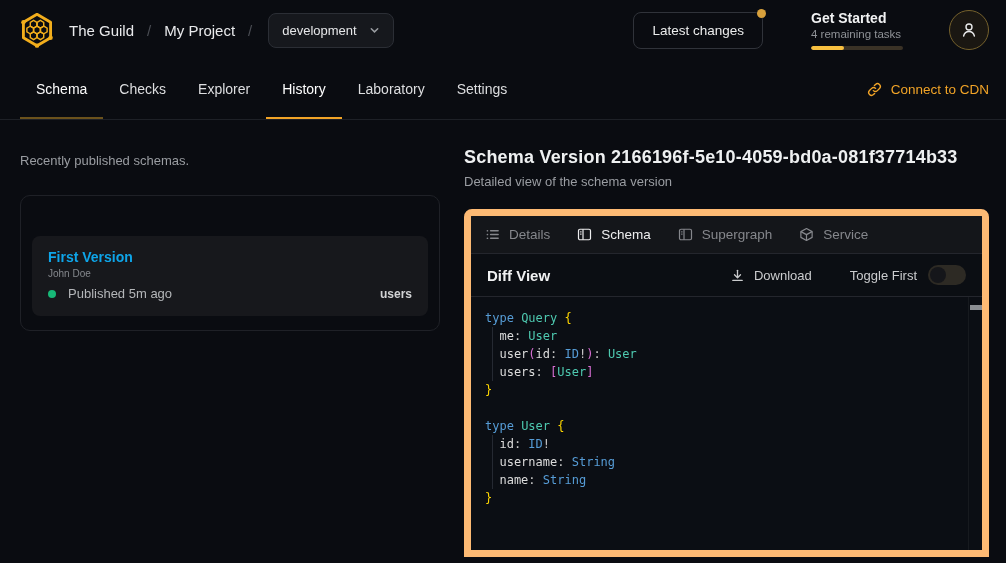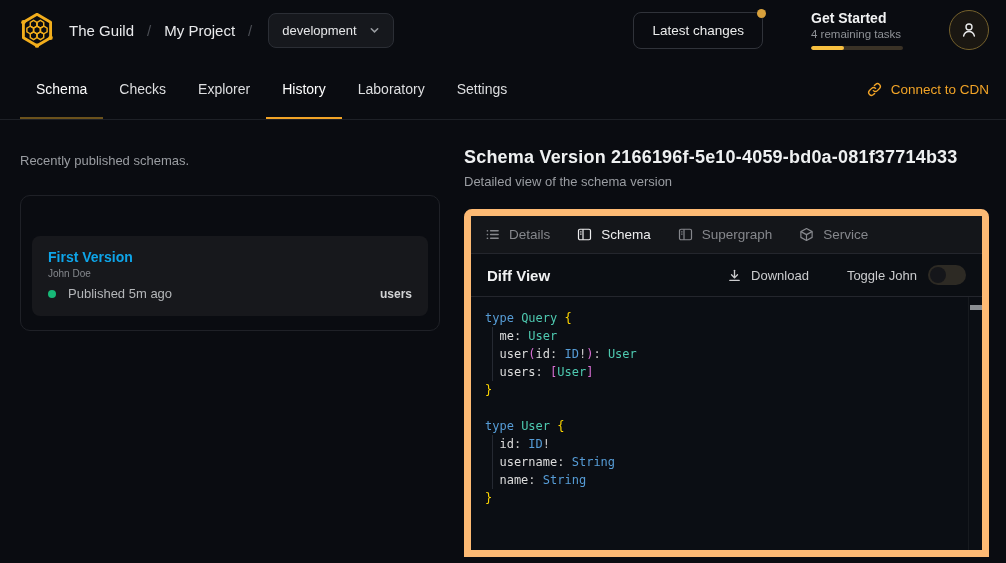--- a/index.html
+++ b/index.html
@@ -236,21 +236,21 @@
         <button class="download-btn">
           <span>
             <svg width="15" height="15" viewBox="0 0 16 16" fill="none" stroke="currentColor" stroke-width="1.4" stroke-linecap="round" stroke-linejoin="round">
               <path d="M8 2.5v7.5"></path>
                 <polyline points="4.8,7.2 8,10.4 11.2,7.2"></polyline>
                 <path d="M3 13.2h10"></path>
             </svg>
           </span>
           <span>Download</span>
         </button>
-        <span class="toggle-label">Toggle John</span>
+        <span class="toggle-label">Toggle First</span>
         <div class="switch">
           <div class="knob"></div>
         </div>
       </div>
 
       <div class="code-area">
         <div>
             <div class="code-line"><span style="color: rgb(86, 156, 214);">type</span><span style="color: rgb(200, 200, 200);"> </span><span style="color: rgb(78, 201, 176);">Query</span><span style="color: rgb(200, 200, 200);"> </span><span style="color: rgb(255, 215, 0);">{</span></div>
             <div class="code-line"><span style="color: rgb(220, 220, 220);">  me</span><span style="color: rgb(200, 200, 200);">: </span><span style="color: rgb(78, 201, 176);">User</span></div>
             <div class="code-line"><span style="color: rgb(220, 220, 220);">  user</span><span style="color: rgb(218, 112, 214);">(</span><span style="color: rgb(220, 220, 220);">id</span><span style="color: rgb(200, 200, 200);">: </span><span style="color: rgb(86, 156, 214);">ID</span><span style="color: rgb(200, 200, 200);">!</span><span style="color: rgb(218, 112, 214);">)</span><span style="color: rgb(200, 200, 200);">: </span><span style="color: rgb(78, 201, 176);">User</span></div>

